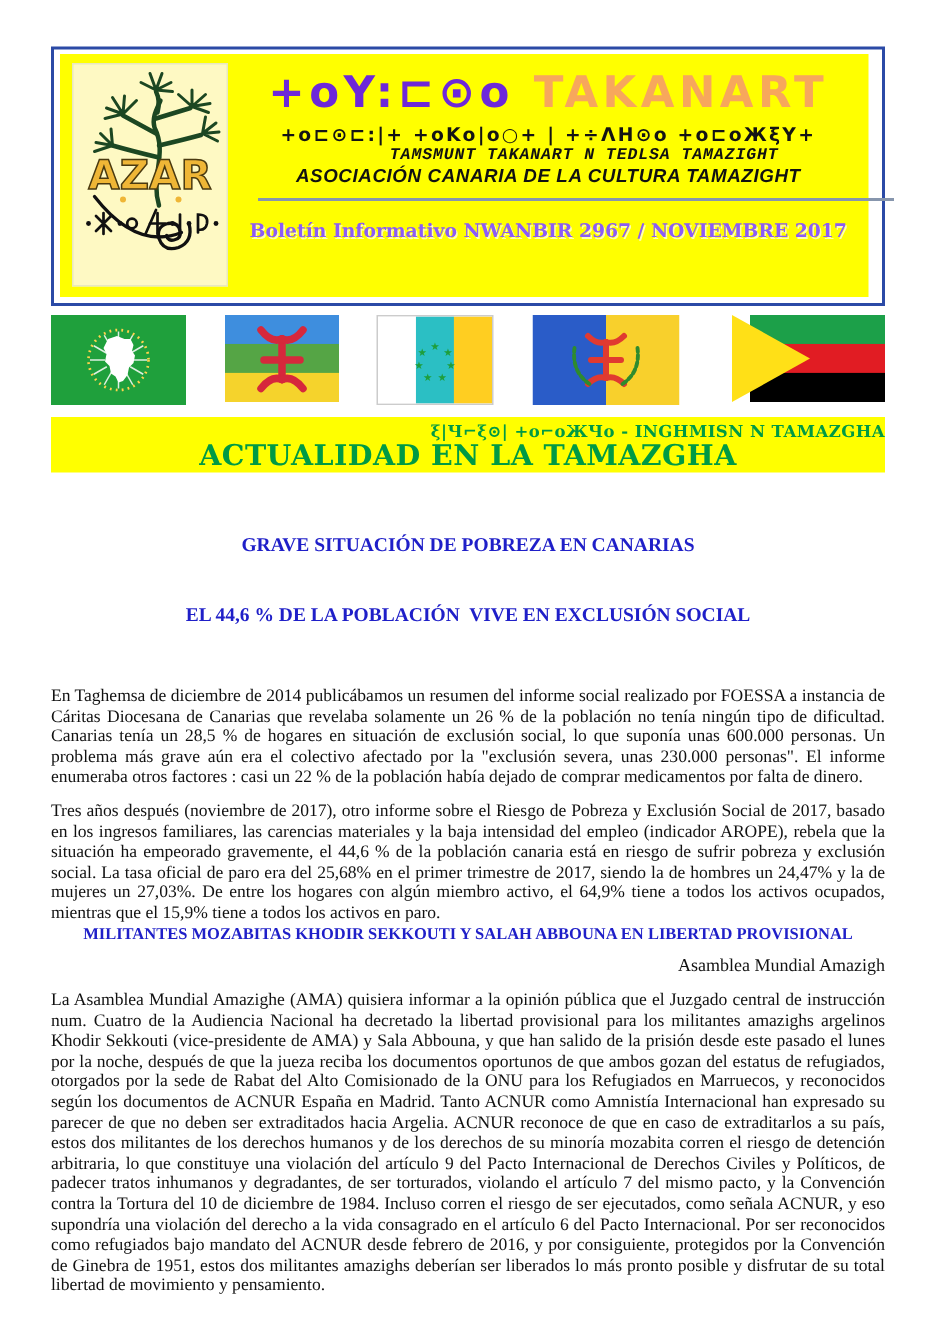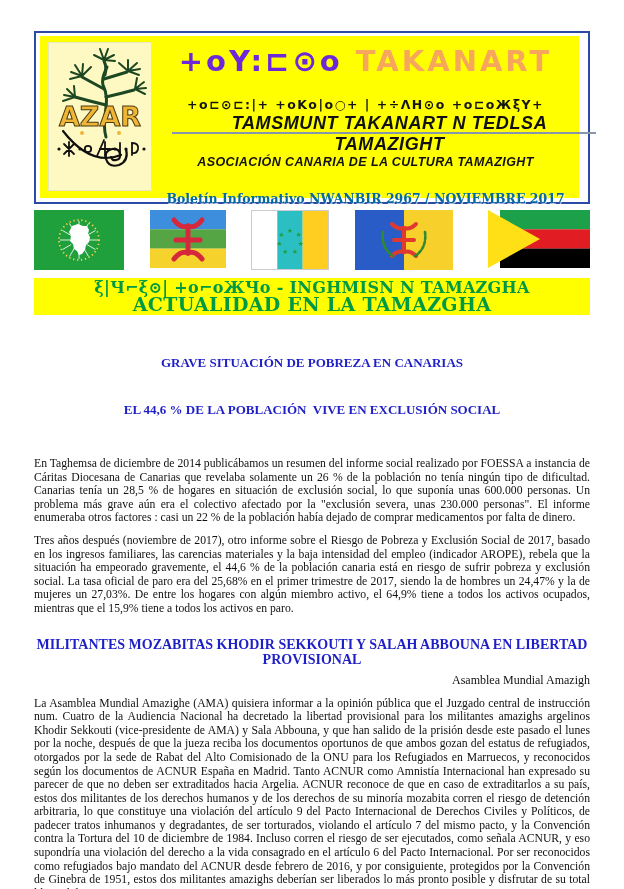--- a/index.html
+++ b/index.html
@@ -7,40 +7,40 @@
   .page { position:relative; width:624px; height:889px; padding:0 34px; box-sizing:border-box; overflow:hidden; }
 
   
   .header-frame { position:relative; margin-top:31px; height:169px; border:2px solid #2b4aa6; }
   .header-yellow { position:absolute; top:3px; left:4px; right:9px; bottom:4px; background:#ffff00; display:flex; }
   .logo-box { width:102px; height:147px; background:#fef9c3; margin:6px 0 0 8px; border:1px solid #e8e8c0; flex:none; }
   .header-center { flex:1; text-align:center; padding-top:9px; }
   .title-line { font-family:"DejaVu Sans",sans-serif; font-weight:bold; font-size:29px; letter-spacing:3px; line-height:32px; white-space:nowrap; }
   .title-tif { color:#6d28d9; }
   .title-lat { color:#f7a75c; }
-  .tif-line { font-family:"DejaVu Sans",sans-serif; font-weight:bold; font-size:12.5px; letter-spacing:1.5px; margin-top:20px; color:#141414; white-space:nowrap; }
-  .assoc1 { font-family:Liberation Sans, sans-serif; font-style:italic; font-weight:bold; font-size:18px; letter-spacing:0.6px; margin-top:1px;margin-left:48px; }
+  .tif-line { font-family:"DejaVu Sans",sans-serif; font-weight:bold; font-size:12.5px; letter-spacing:1.5px; margin-top:5px; color:#141414; white-space:nowrap; }
+  .assoc1 { font-family:Liberation Mono, monospace; font-style:italic; font-weight:bold; font-size:11px; letter-spacing:0.6px; margin-top:1px;margin-left:48px; }
   .assoc2 { font-family:"Liberation Sans",sans-serif; font-style:italic; font-weight:bold; font-size:12.5px; letter-spacing:0.4px; }
   .divider { position:absolute; top:99px; left:136px; right:-8px; border-top:2px solid #8796ad; }
-  .bulletin { margin-top:22px; font-weight:bold; font-size:12.5px; color:#0369a1; text-shadow:1px 1px 0 rgba(255,255,255,0.7); font-family:"DejaVu Serif",serif; }
+  .bulletin { margin-top:22px; font-weight:bold; font-size:12.5px; color:#8b5cf6; text-shadow:1px 1px 0 rgba(255,255,255,0.7); font-family:"DejaVu Serif",serif; }
   .contacts { margin-top:6px; font-weight:bold; font-size:11.8px; color:#e03a28; text-shadow:1px 1px 0 rgba(255,255,255,0.7); font-family:"DejaVu Serif",serif; }
 
   
   .dialect-note { margin-top:8px; text-align:center; color:#ff0000; font-weight:bold; font-size:11.5px; }
   .flags-row { margin-top:6px; height:60px; display:flex; justify-content:space-between; align-items:flex-start; }
   .flag { display:block; }
   .flag-bordered { border:1px solid #cccccc; }
   .section-banner { margin-top:8px; background:#ffff00; text-align:center; padding:2px 0 3px 0; color:#009a44; font-weight:bold; font-family:"DejaVu Serif",serif; }
-  .banner-l1 { font-size:16px; line-height:16px; letter-spacing:0.3px; }
+  .banner-l1 { font-size:11px; line-height:16px; letter-spacing:0.3px;text-align:right; }
   .banner-l2 { font-size:19px; line-height:16px; letter-spacing:0.3px; }
 
   
   .h-blue { color:#1f1fc8; font-weight:bold; text-align:center; font-size:13px; line-height:15.5px; white-space:pre-wrap; }
   .h1-block { margin-top:9px; }
-  .h2-block { margin-top:21px; font-size:14px; }
+  .h2-block { margin-top:0; font-size:11px; }
   .byline { margin-top:5px; text-align:right; font-size:12px; }
   p.body-par { margin:9px 0 0 0; text-align:justify; font-size:11.7px; line-height:13.6px; }
 </style>
 </head>
 <body>
 
 <div class="page">
 
   <div class="header-frame">
     <div class="header-yellow">

